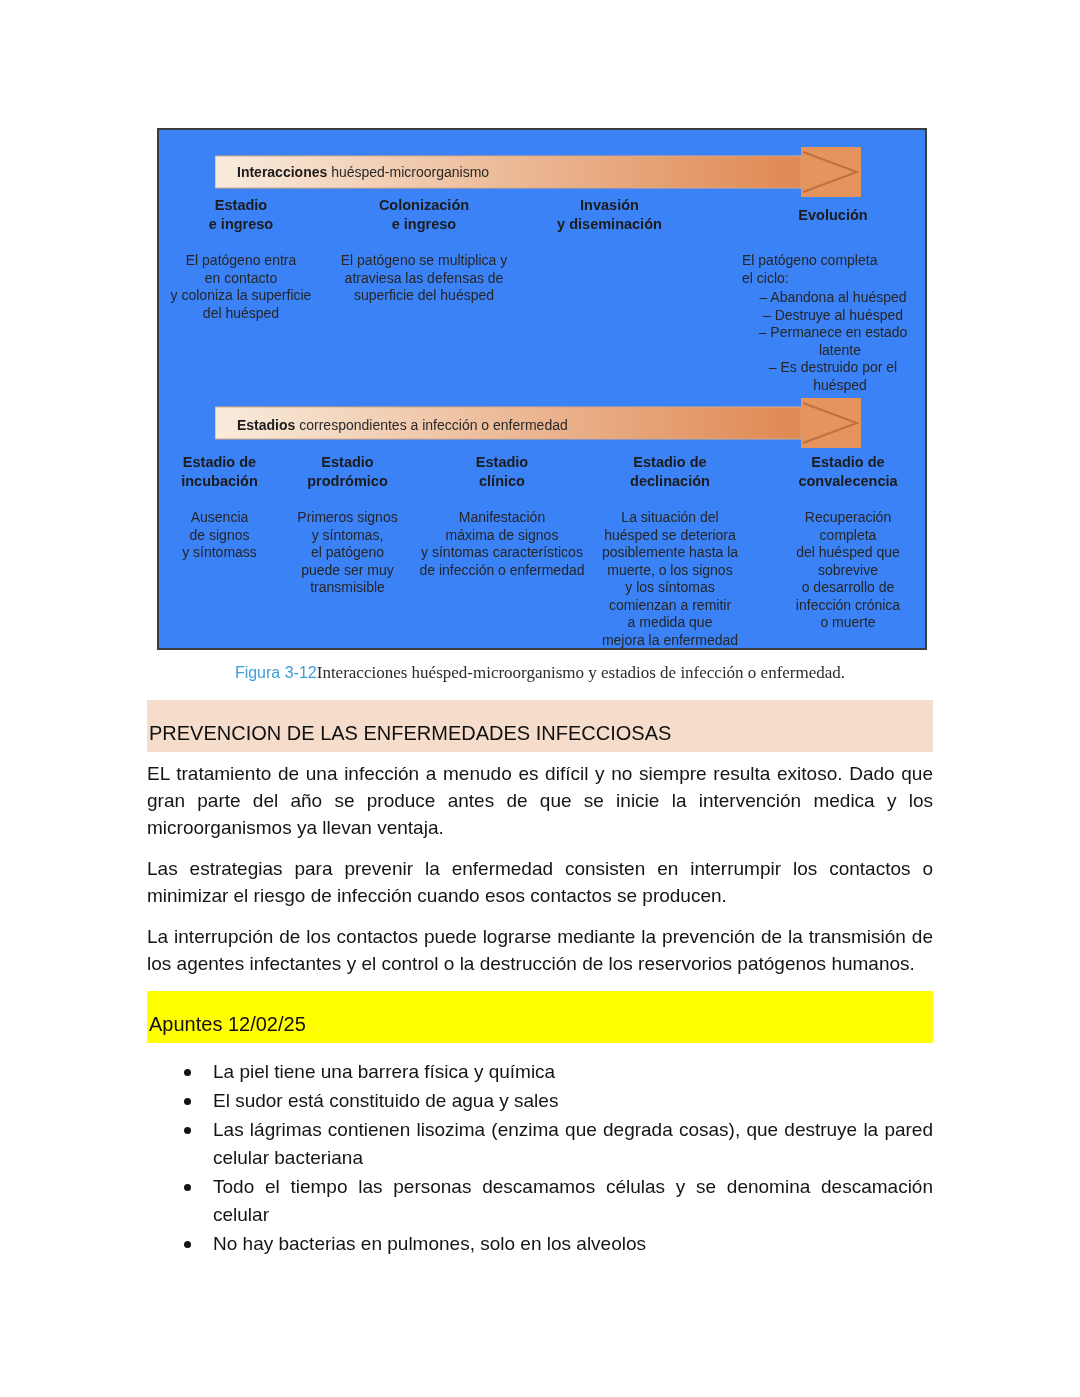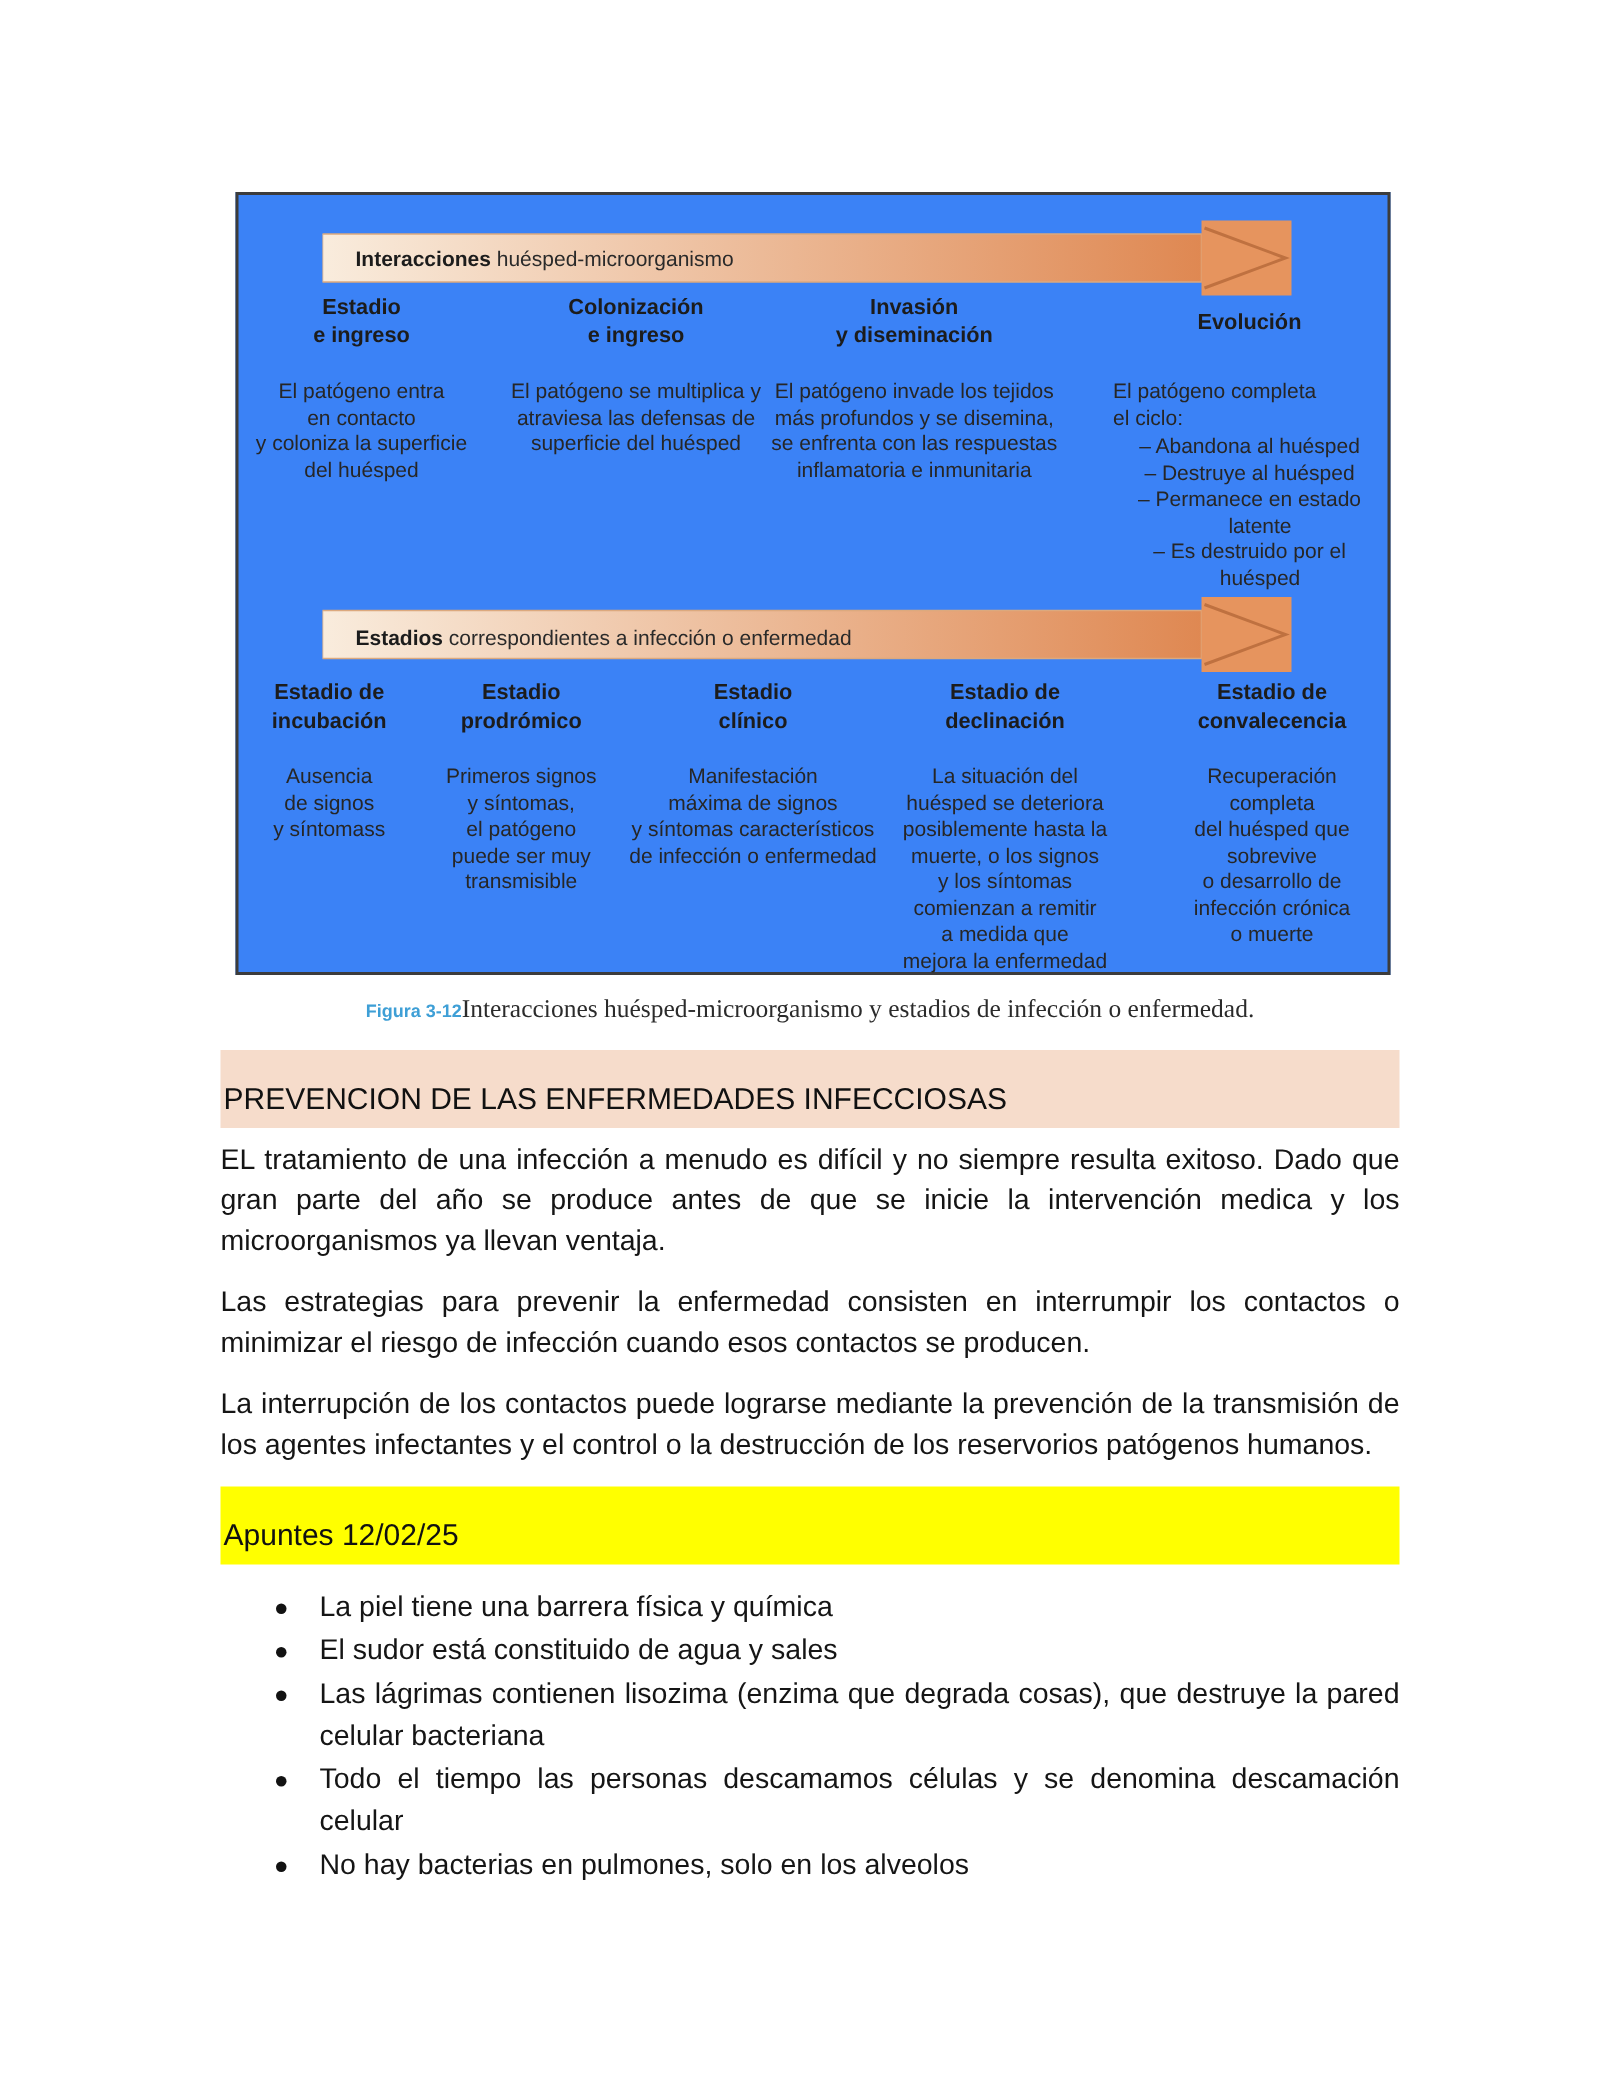--- a/index.html
+++ b/index.html
@@ -58,22 +58,22 @@
   }
   
   .caption{
     margin-top:13px;
     text-align:center;
     font-family:"Liberation Serif", serif;
     font-size:17px;color:#2b2b2b;
   }
   .caption-label{
     font-family:"Liberation Sans", sans-serif;
-    font-weight:bold;font-style:normal;
-    color:#3e9fd6;font-size:12px;
+    font-weight:normal;font-style:normal;
+    color:#3e9fd6;font-size:16px;
   }
   .caption-text{margin-left:0;}
   
   .hl{
     box-sizing:border-box;
     width:786px;
     font-size:20px;line-height:24px;
     padding:21px 6px 7px 2px;
     color:#111;
   }
@@ -136,24 +136,20 @@
     <div class="fcol r1" style="left:170px;width:190px;">
       <div class="fhead">Colonización
 e ingreso</div>
       <div class="fbody">El patógeno se multiplica y
 atraviesa las defensas de
 superficie del huésped</div>
     </div>
     <div class="fcol r1" style="left:348px;width:205px;">
       <div class="fhead">Invasión
 y diseminación</div>
-      <div class="fbody">El patógeno invade los tejidos
-más profundos y se disemina,
-se enfrenta con las respuestas
-inflamatoria e inmunitaria</div>
     </div>
     <div class="fcol r1 evo" style="left:583px;width:182px;">
       <div class="fhead">Evolución</div>
       <div class="fbody">El patógeno completa
 el ciclo:</div>
       <div class="evo-list">
         <div class="evo-item">– Abandona al huésped</div>
         <div class="evo-item">– Destruye al huésped</div>
         <div class="evo-item">– Permanece en estado
 latente</div>

